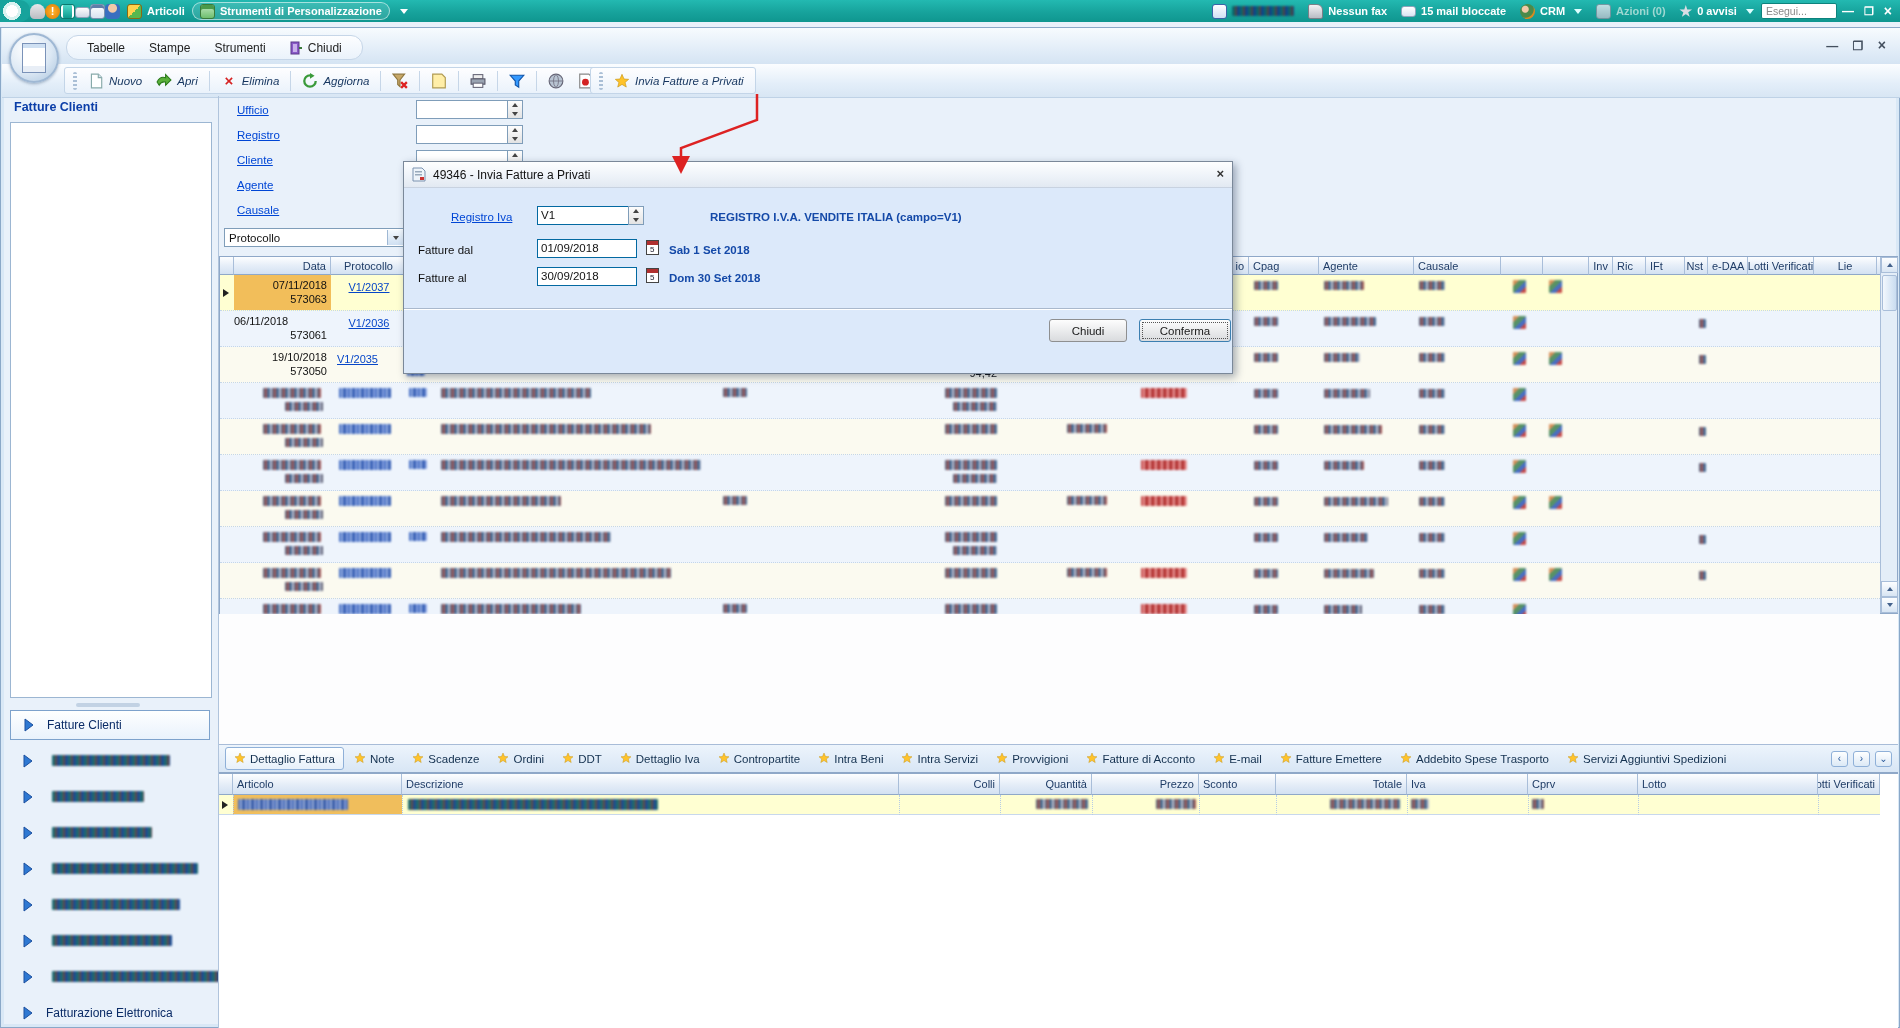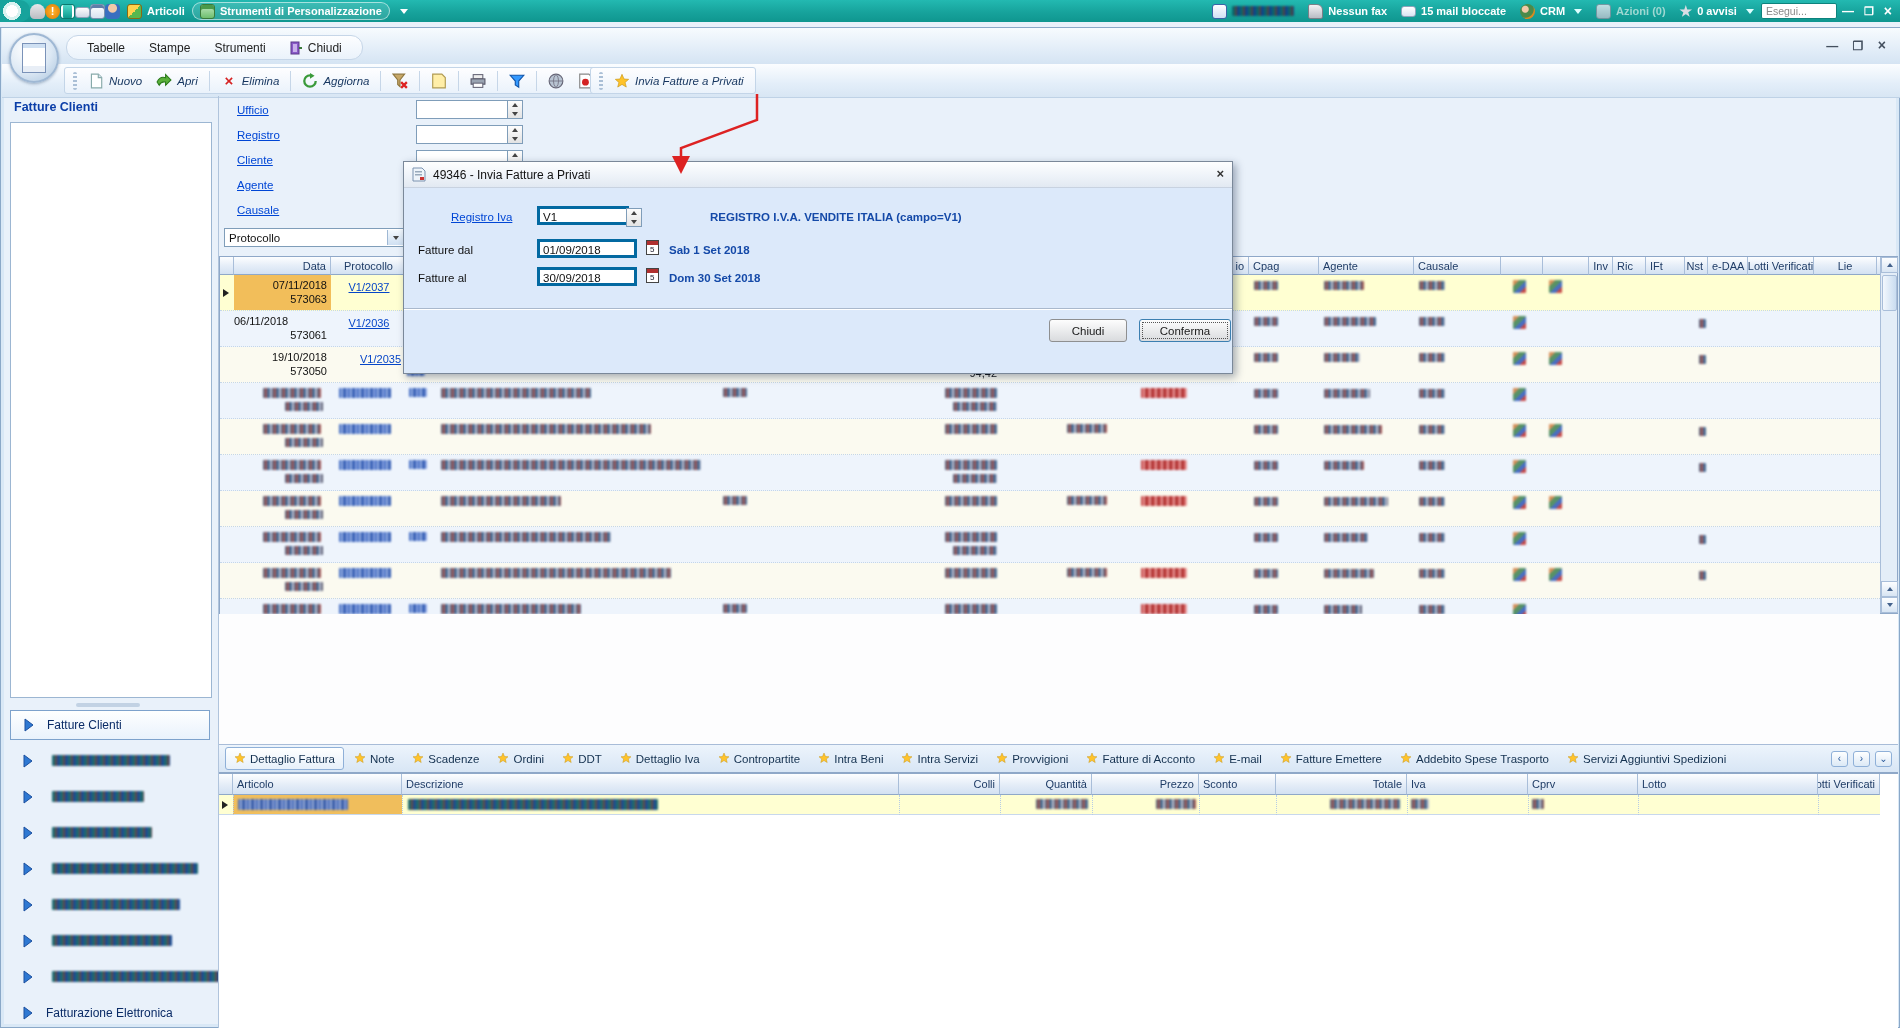--- a/index.html
+++ b/index.html
@@ -88,21 +88,21 @@
   
   .dgrid { left:219px; top:773px; width:1679px; height:255px; background:#fff; border-top:1px solid #8FA8C8; }
   .drow { position:absolute; left:0; top:21px; width:1661px; height:20px; background:#FFFFD2; border-bottom:1px solid #C8D8EC; }
 
   
   .dialog { left:403px; top:161px; width:830px; height:213px; background:#DCE9FA; border:1px solid #7A8899; box-shadow:3px 3px 8px rgba(20,40,70,.38); z-index:50; }
   .dlg-title { position:absolute; left:0; top:0; width:100%; height:26px; background:linear-gradient(#FDFEFF,#EDF2F8 60%,#E2E9F2); border-bottom:1px solid #C8D2E0; display:flex; align-items:center; padding:0 8px; gap:7px; font-size:12px; color:#111; }
   .dlg-close { position:absolute; right:8px; top:5px; font-size:13px; color:#333; font-weight:bold; line-height:14px; }
   .dlg-label { position:absolute; font-size:11.5px; color:#111; }
   .dlg-link { color:#0046D5; text-decoration:underline; }
-  .dlg-input { position:absolute; height:19px; background:#fff; border:3px solid #0369a1; font-size:11.5px; color:#111; padding:1px 3px; line-height:15px; }
+  .dlg-input { position:absolute; height:19px; background:#fff; border:1px solid #0369a1; font-size:11.5px; color:#111; padding:1px 3px; line-height:15px; }
   .dlg-info { position:absolute; font-size:11.5px; font-weight:bold; color:#1449A8; }
   .groove { position:absolute; left:0; width:100%; height:2px; border-top:1px solid #A9B8CC; border-bottom:1px solid #FFF; }
   .wbtn { position:absolute; height:23px; background:linear-gradient(#FDFDFD,#EDEEEF 45%,#D9DBDE); border:1px solid #8E8F90; border-radius:3px; font-size:11.5px; color:#1a1a1a; display:flex; align-items:center; justify-content:center; }
   .wbtn.focus { border-color:#3C7FB1; outline:1px dotted #555; outline-offset:-4px; }
 
   .cal-icon { width:13px; height:15px; background:#fff; border:1px solid #444; position:relative; display:inline-block; }
   .cal-icon::before { content:""; position:absolute; left:0; top:0; width:100%; height:4px; background:#B03030; }
   .cal-icon::after { content:"5"; position:absolute; left:3px; top:4px; font-size:8px; color:#223; }
 </style>
 </head>
@@ -466,21 +466,21 @@
       <div class="glink" style="left: 117px; top: 6px; width: 64px; text-align: center;">V1/2036</div>
       <div class="rd dk" style="left: 1034px; top: 6px; width: 24px; height: 9px;"></div>
       <div class="rd dk" style="left: 1104px; top: 6px; width: 52px; height: 9px;"></div>
       <div class="rd dk" style="left: 1199px; top: 6px; width: 26px; height: 9px;"></div>
       <div class="rd cf" style="left: 1293px; top: 5px; width: 13px; height: 13px;"></div>
       <div class="rd dk" style="left: 1479px; top: 8px; width: 7px; height: 9px;"></div>
     </div>
     <div class="row cream" style="top: 90px;">
       <div class="gtxt" style="left: 14px; top: 4px; width: 93px; text-align: right;">19/10/2018</div>
       <div class="gtxt" style="left: 14px; top: 18px; width: 93px; text-align: right;">573050</div>
-      <div class="glink" style="left: 117px; top: 6px; width: 64px; text-align: right;">V1/2035</div>
+      <div class="glink" style="left: 117px; top: 6px; width: 64px; text-align: left;">V1/2035</div>
       <div class="rd bl" style="left: 187px; top: 20px; width: 18px; height: 9px;"></div>
       <div class="gtxt" style="left: 221px; top: 10px;">Luca Scomparin</div>
       <div class="rd dk" style="left: 726px; top: 4px; width: 50px; height: 10px;"></div>
       <div class="gtxt" style="left: 681px; top: 20px; width: 96px; text-align: right;">94,42</div>
       <div class="rd dk" style="left: 1034px; top: 6px; width: 24px; height: 9px;"></div>
       <div class="rd dk" style="left: 1104px; top: 6px; width: 36px; height: 9px;"></div>
       <div class="rd dk" style="left: 1199px; top: 6px; width: 26px; height: 9px;"></div>
       <div class="rd cf" style="left: 1293px; top: 5px; width: 13px; height: 13px;"></div>
       <div class="rd cf" style="left: 1329px; top: 5px; width: 13px; height: 13px;"></div>
       <div class="rd dk" style="left: 1479px; top: 8px; width: 7px; height: 9px;"></div>

